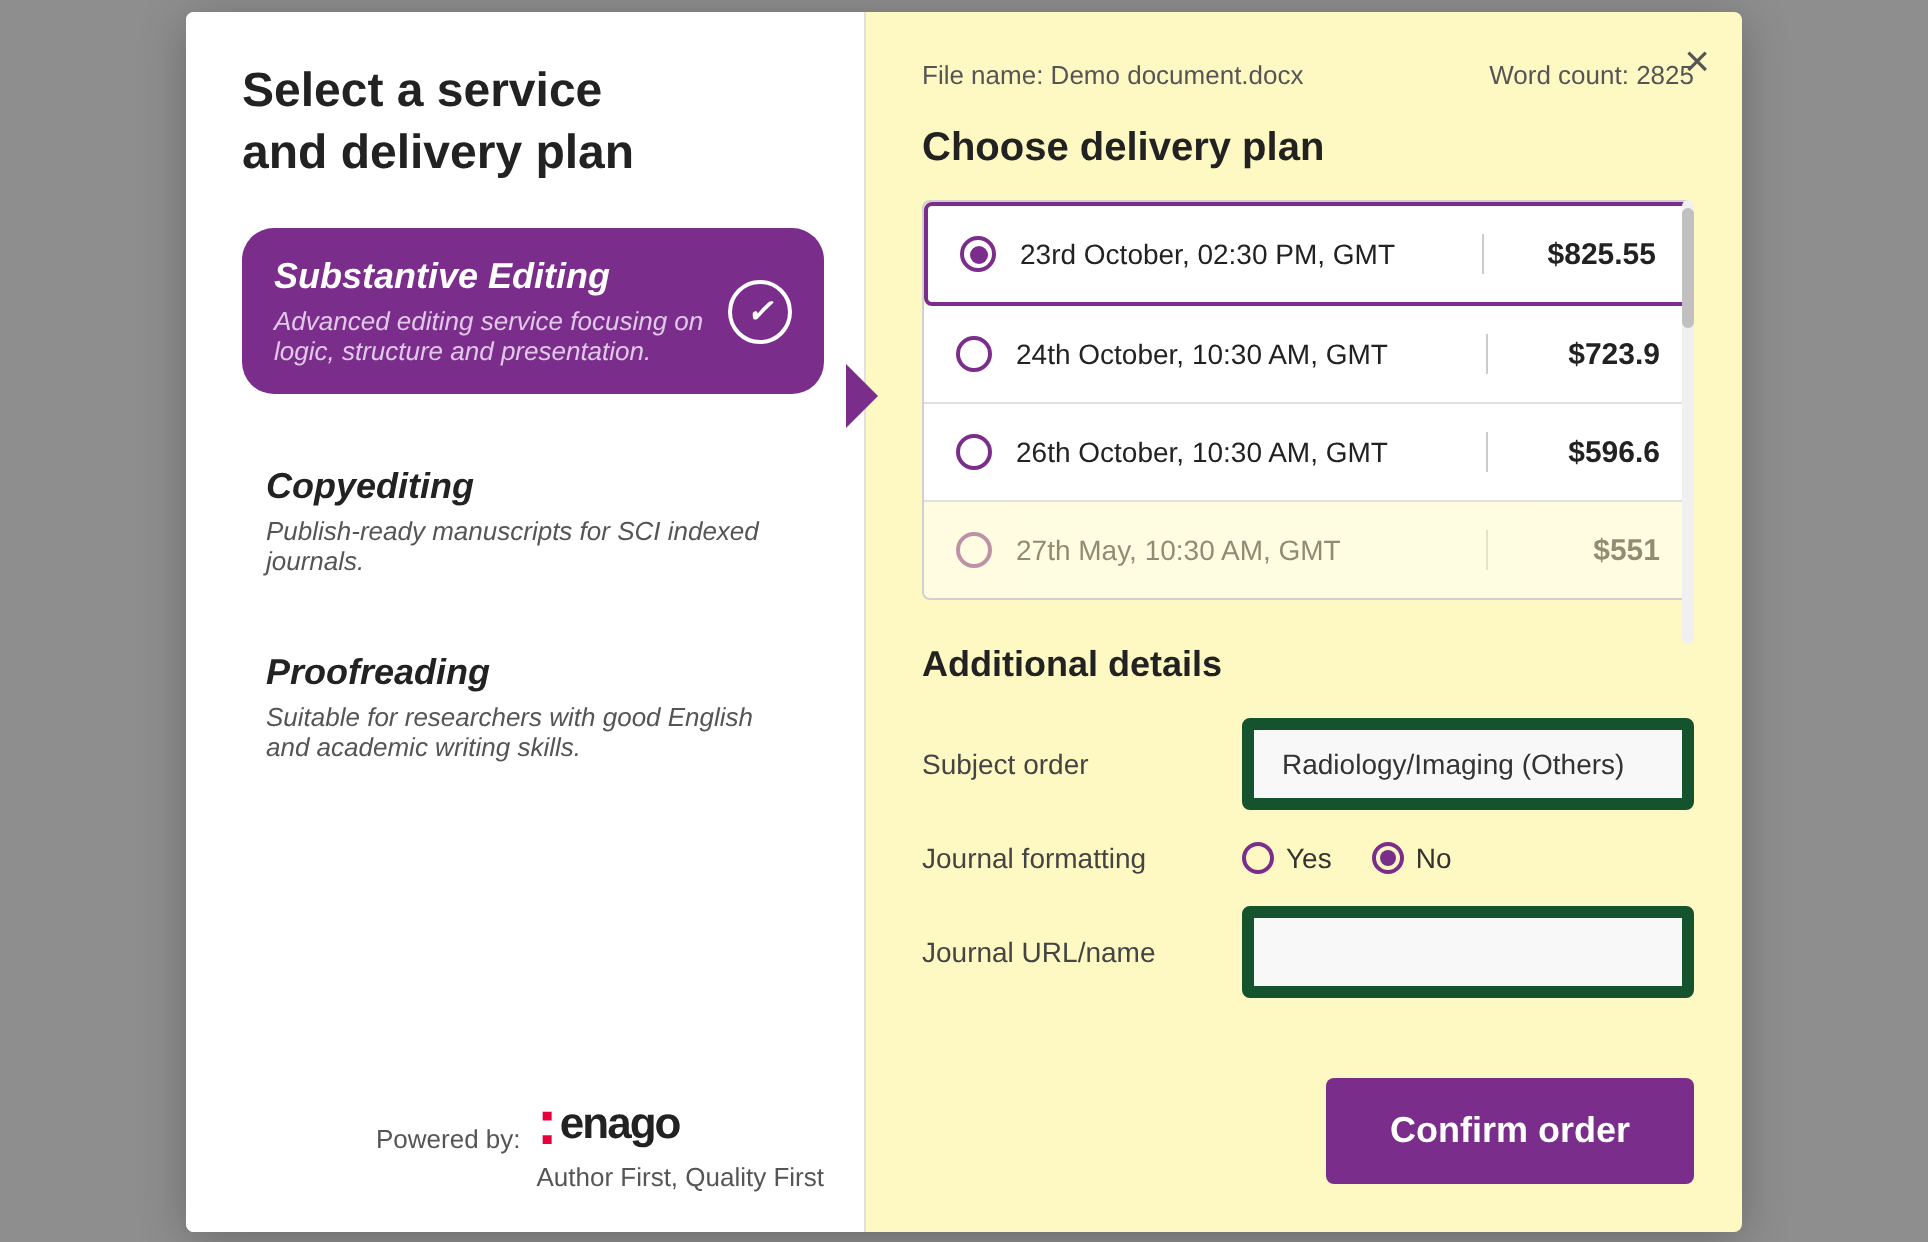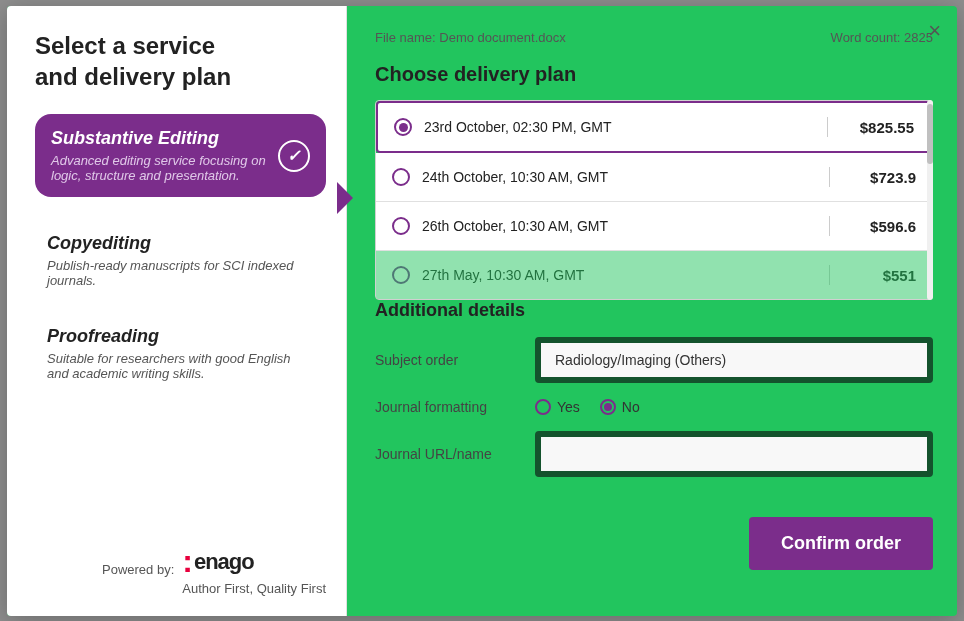--- a/index.html
+++ b/index.html
@@ -16,23 +16,23 @@
     .modal-overlay {
       display: flex;
       width: 964px;
       height: 621px;
       background: rgba(0,0,0,0.3);
       align-items: flex-start;
       justify-content: center;
     }
     .modal {
       display: flex;
-      width: 950px;
+      width: 778px;
       height: 610px;
-      background: #22c55e;
+      background: #fef9c3;
       border-radius: 4px;
       overflow: hidden;
       position: relative;
       margin-top: 6px;
       box-shadow: 0 4px 24px rgba(0,0,0,0.25);
     }
     
     .left-panel {
       width: 340px;
       min-width: 340px;
@@ -163,20 +163,21 @@
       color: #222;
       margin-bottom: 14px;
     }
     .delivery-options {
       display: flex;
       flex-direction: column;
       gap: 0;
       border: 1px solid #d0d0d0;
       border-radius: 4px;
       overflow: hidden;
+      margin-bottom: 22px;
       position: relative;
     }
     .delivery-option {
       display: flex;
       align-items: center;
       padding: 14px 16px;
       border-bottom: 1px solid #e0e0e0;
       background: #fff;
       cursor: pointer;
     }

